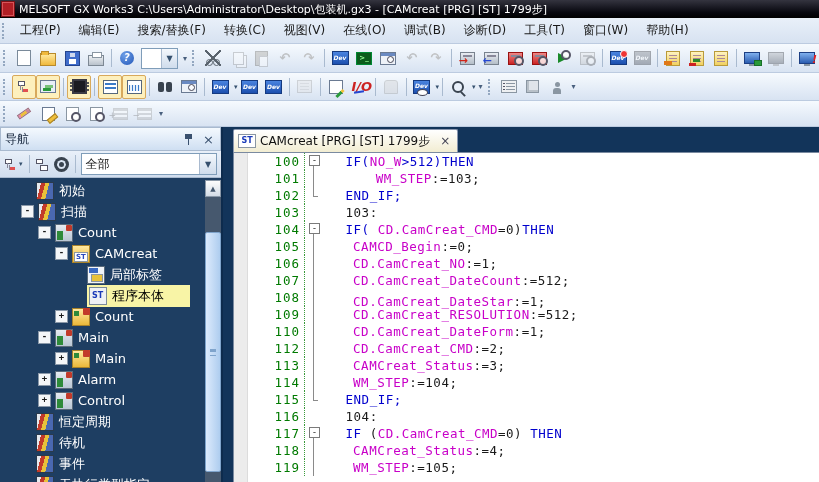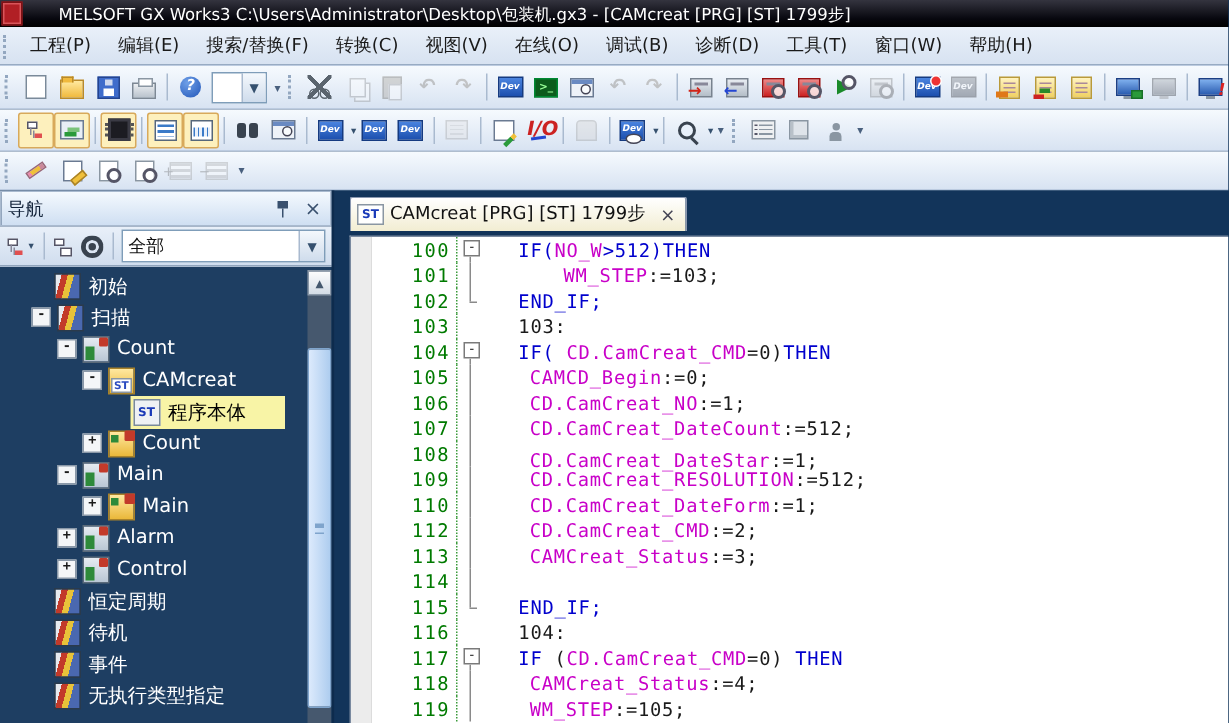--- a/index.html
+++ b/index.html
@@ -1,20 +1,20 @@
 <!DOCTYPE html>
 <html><head>
 <meta charset="utf-8">
 <style>
   html,body{margin:0;padding:0;}
   body{width:819px;height:482px;overflow:hidden;font-family:"DejaVu Sans","Liberation Sans",sans-serif;font-size:12px;background:#12345a;-webkit-font-smoothing:none;}
   .col{display:flex;flex-direction:column;height:482px;}
 
   
-  .titlebar{height:18px;background:linear-gradient(#34343f,#07070e 70%,#000);display:flex;align-items:center;color:#fff;font-size:11px;white-space:nowrap;overflow:hidden;flex:0 0 auto;gap:20px;}
+  .titlebar{height:18px;background:linear-gradient(#34343f,#07070e 70%,#000);display:flex;align-items:center;color:#fff;font-size:11px;white-space:nowrap;overflow:hidden;flex:0 0 auto;}
   .applogo{width:12px;height:14px;margin:0 4px 0 1px;background:#b11f25;border:1px solid #7d1115;box-shadow:inset 0 0 0 1px #d8555a;flex:0 0 auto;}
 
   
   .menubar{height:25px;background:linear-gradient(#e9f0f9,#d7e2f1);border-bottom:1px solid #bccbe0;display:flex;align-items:center;color:#1a1a1a;flex:0 0 auto;}
   .menu-item{padding:3px 9px;cursor:default;}
   .grip{width:4px;height:16px;border-left:2px dotted #93a7c0;margin:0 3px 0 2px;flex:0 0 auto;}
 
   
   .tbrow{background:linear-gradient(#f6fafe,#d8e3f2);border-bottom:1px solid #bccbe0;display:flex;align-items:center;padding-left:1px;flex:0 0 auto;}
   .tb1{height:28px;} .tb2{height:27px;} .tb3{height:25px;}
@@ -156,21 +156,21 @@
   .selbox .lbl{color:#000;}
 
   
   .nscroll{position:absolute;top:2px;right:0;width:16px;bottom:0;background:#46586e;}
   .nsbtn{height:15px;background:linear-gradient(#fdfdfd,#d4dce6);border:1px solid #8a98a8;color:#45586e;font-size:7px;display:flex;align-items:center;justify-content:center;}
   .nsthumb{position:absolute;left:0;right:0;top:52px;bottom:10px;background:linear-gradient(90deg,#dceafc,#aecdef);border:1px solid #7fa4cc;border-radius:2px;}
   .nsthumb::after{content:"";position:absolute;left:4px;right:4px;top:50%;height:5px;border-top:1px solid #7fa4cc;border-bottom:1px solid #7fa4cc;margin-top:-3px;box-shadow:0 2px 0 #7fa4cc inset;}
 
   
   .editside{flex:1;display:flex;flex-direction:column;background:#12345a;padding-left:10px;min-width:0;}
-  .tabbar{height:30px;display:flex;align-items:center;flex:0 0 auto;}
+  .tabbar{height:25px;display:flex;align-items:flex-end;flex:0 0 auto;}
   .tab{height:22px;display:flex;align-items:center;background:linear-gradient(#ffffff,#f2edd2);border:1px solid #8a98b0;border-bottom:none;border-radius:2px 2px 0 0;padding:0 7px 0 4px;color:#111;font-size:12px;white-space:nowrap;}
   .tabicon{width:16px;height:12px;background:#fff;border:1px solid #8a96a2;color:#1a3ab8;font:bold 8px/11px "DejaVu Sans",sans-serif;text-align:center;margin-right:4px;}
   .tabclose{margin-left:10px;color:#445;font-size:12px;line-height:12px;}
   .codearea{flex:1;background:linear-gradient(90deg,#ececec 0 13px,#dcdcdc 13px 14px,#fff 14px);border-top:1px solid #7a8aa0;border-left:1px solid #7a8aa0;overflow:hidden;min-height:0;}
   .crow{height:17px;display:flex;align-items:center;font-family:"DejaVu Sans Mono","Liberation Mono",monospace;font-size:12.5px;white-space:pre;}
   .gut{width:14px;flex:0 0 auto;height:100%;}
   .ln{width:32px;flex:0 0 auto;text-align:right;color:#007a00;padding-right:4px;border-right:1px dotted #3a9a3a;height:100%;line-height:17px;letter-spacing:1px;padding-left:20px;}
   .fold{width:18px;flex:0 0 auto;position:relative;height:100%;}
   .fold.f-mid::before{content:"";position:absolute;left:8px;top:0;bottom:0;width:1px;background:#8a8a8a;}
   .fold.f-start::before{content:"";position:absolute;left:8px;top:13px;bottom:0;width:1px;background:#8a8a8a;}
@@ -451,20 +451,25 @@
               <span class="ticn t-program"></span>
               <span class="lbl">Count</span>
             </div>
             <div class="trow" style="padding-left: 55px;">
               <span class="exp">-</span>
               <span class="ticn t-stfolder"></span>
               <span class="lbl">CAMcreat</span>
             </div>
             <div class="trow" style="padding-left: 72px;">
               <span class="noexp"></span>
+              <span class="ticn t-label"></span>
+              <span class="lbl">局部标签</span>
+            </div>
+            <div class="trow" style="padding-left: 72px;">
+              <span class="noexp"></span>
               <span class="selbox">
                 <span class="ticn t-stfile" style="margin-right: 5px;"></span>
                 <span class="lbl">程序本体</span>
               </span>
             </div>
             <div class="trow" style="padding-left: 55px;">
               <span class="exp">+</span>
               <span class="ticn t-folderred"></span>
               <span class="lbl">Count</span>
             </div>
@@ -531,21 +536,21 @@
           <div class="crow"><span class="gut"></span><span class="ln">103</span><span class="fold f-none"></span><span class="codetext" style="padding-left: 3ch;"><span class="seg-p">103:</span></span></div>
           <div class="crow"><span class="gut"></span><span class="ln">104</span><span class="fold f-start"><span class="fbox">-</span></span><span class="codetext" style="padding-left: 3ch;"><span class="seg-k">IF( </span><span class="seg-v">CD.CamCreat_CMD</span><span class="seg-p">=0)</span><span class="seg-k">THEN</span></span></div>
           <div class="crow"><span class="gut"></span><span class="ln">105</span><span class="fold f-mid"></span><span class="codetext" style="padding-left: 4ch;"><span class="seg-v">CAMCD_Begin</span><span class="seg-p">:=0;</span></span></div>
           <div class="crow"><span class="gut"></span><span class="ln">106</span><span class="fold f-mid"></span><span class="codetext" style="padding-left: 4ch;"><span class="seg-v">CD.CamCreat_NO</span><span class="seg-p">:=1;</span></span></div>
           <div class="crow"><span class="gut"></span><span class="ln">107</span><span class="fold f-mid"></span><span class="codetext" style="padding-left: 4ch;"><span class="seg-v">CD.CamCreat_DateCount</span><span class="seg-p">:=512;</span></span></div>
           <div class="crow"><span class="gut"></span><span class="ln">108</span><span class="fold f-mid"></span><span class="codetext" style="padding-left: 4ch; margin-top: 8px;"><span class="seg-v">CD.CamCreat_DateStar</span><span class="seg-p">:=1;</span></span></div>
           <div class="crow"><span class="gut"></span><span class="ln">109</span><span class="fold f-mid"></span><span class="codetext" style="padding-left: 4ch;"><span class="seg-v">CD.CamCreat_RESOLUTION</span><span class="seg-p">:=512;</span></span></div>
           <div class="crow"><span class="gut"></span><span class="ln">110</span><span class="fold f-mid"></span><span class="codetext" style="padding-left: 4ch;"><span class="seg-v">CD.CamCreat_DateForm</span><span class="seg-p">:=1;</span></span></div>
           <div class="crow"><span class="gut"></span><span class="ln">112</span><span class="fold f-mid"></span><span class="codetext" style="padding-left: 4ch;"><span class="seg-v">CD.CamCreat_CMD</span><span class="seg-p">:=2;</span></span></div>
           <div class="crow"><span class="gut"></span><span class="ln">113</span><span class="fold f-mid"></span><span class="codetext" style="padding-left: 4ch;"><span class="seg-v">CAMCreat_Status</span><span class="seg-p">:=3;</span></span></div>
-          <div class="crow"><span class="gut"></span><span class="ln">114</span><span class="fold f-mid"></span></div>
+          <div class="crow"><span class="gut"></span><span class="ln">114</span><span class="fold f-mid"></span><span class="codetext" style="padding-left: 4ch;"><span class="seg-v">WM_STEP</span><span class="seg-p">:=104;</span></span></div>
           <div class="crow"><span class="gut"></span><span class="ln">115</span><span class="fold f-end"></span><span class="codetext" style="padding-left: 3ch;"><span class="seg-k">END_IF;</span></span></div>
           <div class="crow"><span class="gut"></span><span class="ln">116</span><span class="fold f-none"></span><span class="codetext" style="padding-left: 3ch;"><span class="seg-p">104:</span></span></div>
           <div class="crow"><span class="gut"></span><span class="ln">117</span><span class="fold f-start"><span class="fbox">-</span></span><span class="codetext" style="padding-left: 3ch;"><span class="seg-k">IF </span><span class="seg-p">(</span><span class="seg-v">CD.CamCreat_CMD</span><span class="seg-p">=0) </span><span class="seg-k">THEN</span></span></div>
           <div class="crow"><span class="gut"></span><span class="ln">118</span><span class="fold f-mid"></span><span class="codetext" style="padding-left: 4ch;"><span class="seg-v">CAMCreat_Status</span><span class="seg-p">:=4;</span></span></div>
           <div class="crow"><span class="gut"></span><span class="ln">119</span><span class="fold f-mid"></span><span class="codetext" style="padding-left: 4ch;"><span class="seg-v">WM_STEP</span><span class="seg-p">:=105;</span></span></div>
         </div>
     </div>
   </div>
 </div>
 

